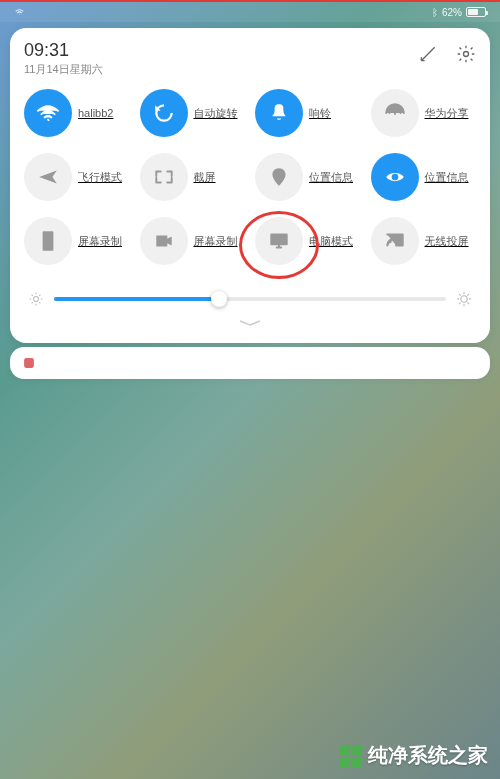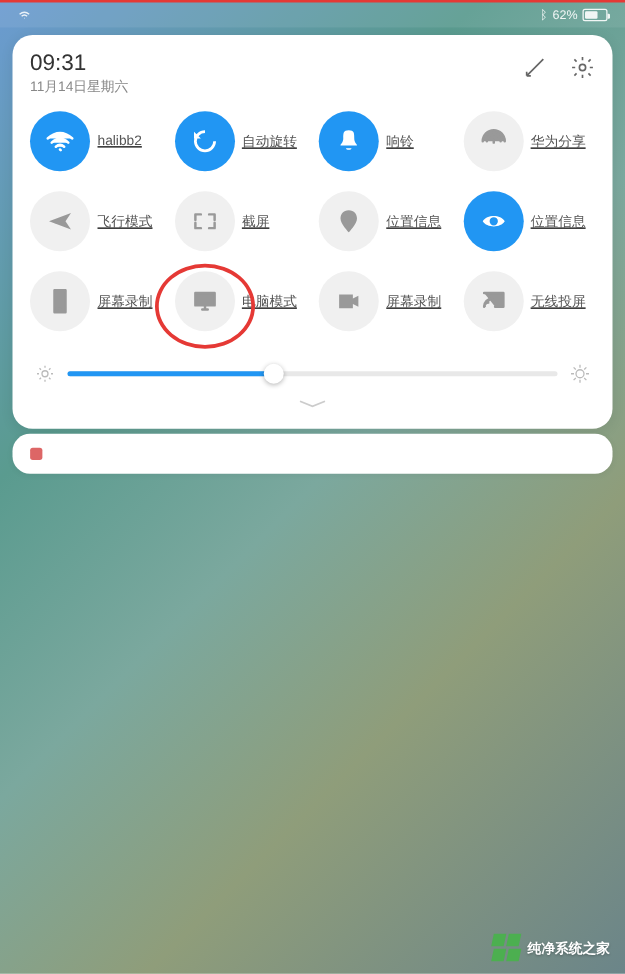--- a/index.html
+++ b/index.html
@@ -213,21 +213,21 @@
       color: #d66;
     }
     .watermark {
       position: absolute;
       bottom: 10px;
       right: 12px;
       display: flex;
       align-items: center;
       gap: 6px;
       color: #fff;
-      font-size: 11px;
+      font-size: 20px;
       font-weight: 600;
       text-shadow: 0 1px 2px rgba(0,0,0,0.3);
     }
     .wm-logo {
       display: grid;
       grid-template-columns: repeat(2, 10px);
       grid-template-rows: repeat(2, 10px);
       gap: 2px;
     }
     .wm-sq {
@@ -364,37 +364,37 @@
             <svg viewBox="0 0 20 20" fill="none">
               <path d="M6 2 L14 2 L14 18 L6 18 Z M10 15 L10 15.5" stroke="#999" stroke-width="1.8" stroke-linecap="round" stroke-linejoin="round"></path>
             </svg>
           </div>
           <div class="toggle-label">屏幕录制</div>
         </div>
       </div>
       <div class="toggle-wrap">
         <div class="toggle">
           <div class="toggle-circle">
+            <svg viewBox="0 0 20 20">
+              <path d="M3 5 L13 5 L13 15 L3 15 Z M13 8 L17 6 L17 14 L13 12 Z"></path>
+            </svg>
+          </div>
+          <div class="toggle-label">屏幕录制</div>
+        </div>
+      </div>
+      <div class="toggle-wrap">
+        <div class="toggle">
+          <div class="toggle-circle">
             <svg viewBox="0 0 20 20" fill="none">
               <path d="M3 4 L17 4 L17 13 L3 13 Z M8 16 L12 16 M10 13 L10 16" stroke="#999" stroke-width="1.8" stroke-linecap="round" stroke-linejoin="round"></path>
             </svg>
           </div>
           <div class="toggle-label">电脑模式</div>
         </div>
         <div class="highlight-ring" style="left: -16px; top: -6px;"></div>
-      </div>
-      <div class="toggle-wrap">
-        <div class="toggle">
-          <div class="toggle-circle">
-            <svg viewBox="0 0 20 20">
-              <path d="M3 5 L13 5 L13 15 L3 15 Z M13 8 L17 6 L17 14 L13 12 Z"></path>
-            </svg>
-          </div>
-          <div class="toggle-label">屏幕录制</div>
-        </div>
       </div>
       <div class="toggle-wrap">
         <div class="toggle">
           <div class="toggle-circle">
             <svg viewBox="0 0 20 20" fill="none">
               <path d="M3 4 L17 4 L17 14 L11 14 M3 14 A6 6 0 0 1 9 8 M3 14 A3 3 0 0 1 6 11 M3 13.5 L3.5 13.5" stroke="#999" stroke-width="1.8" stroke-linecap="round" stroke-linejoin="round"></path>
             </svg>
           </div>
           <div class="toggle-label">无线投屏</div>
         </div>

